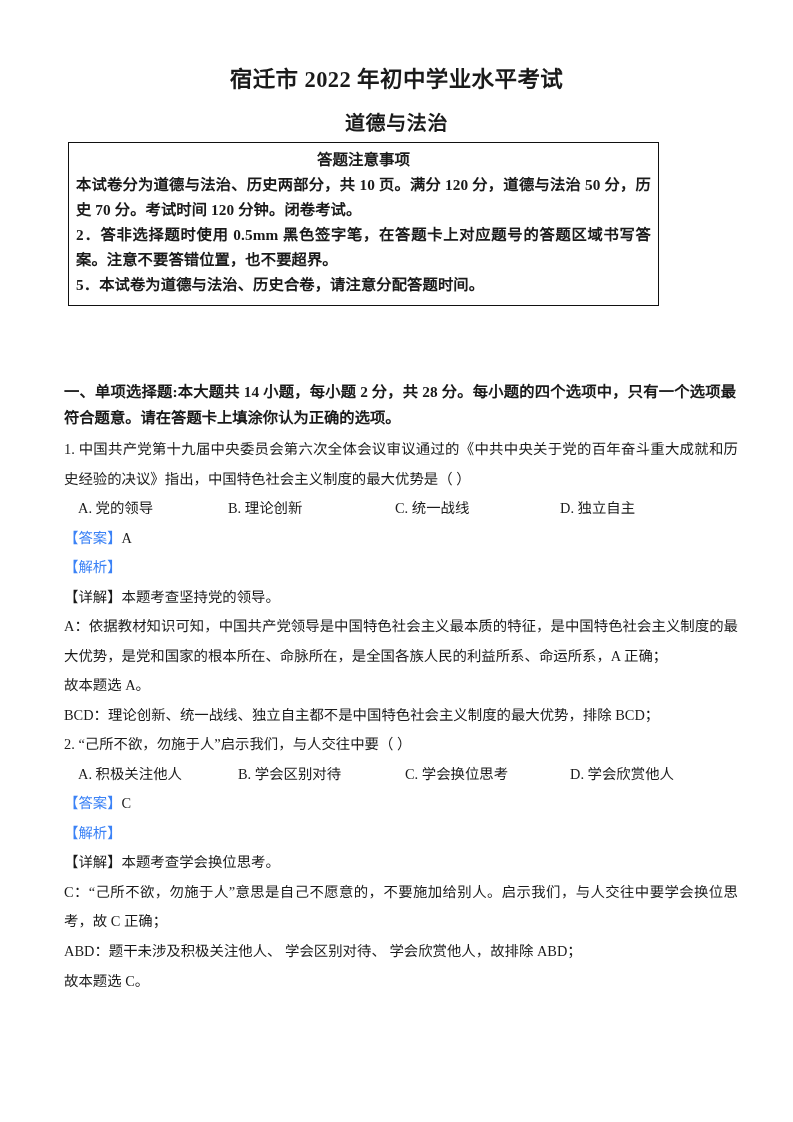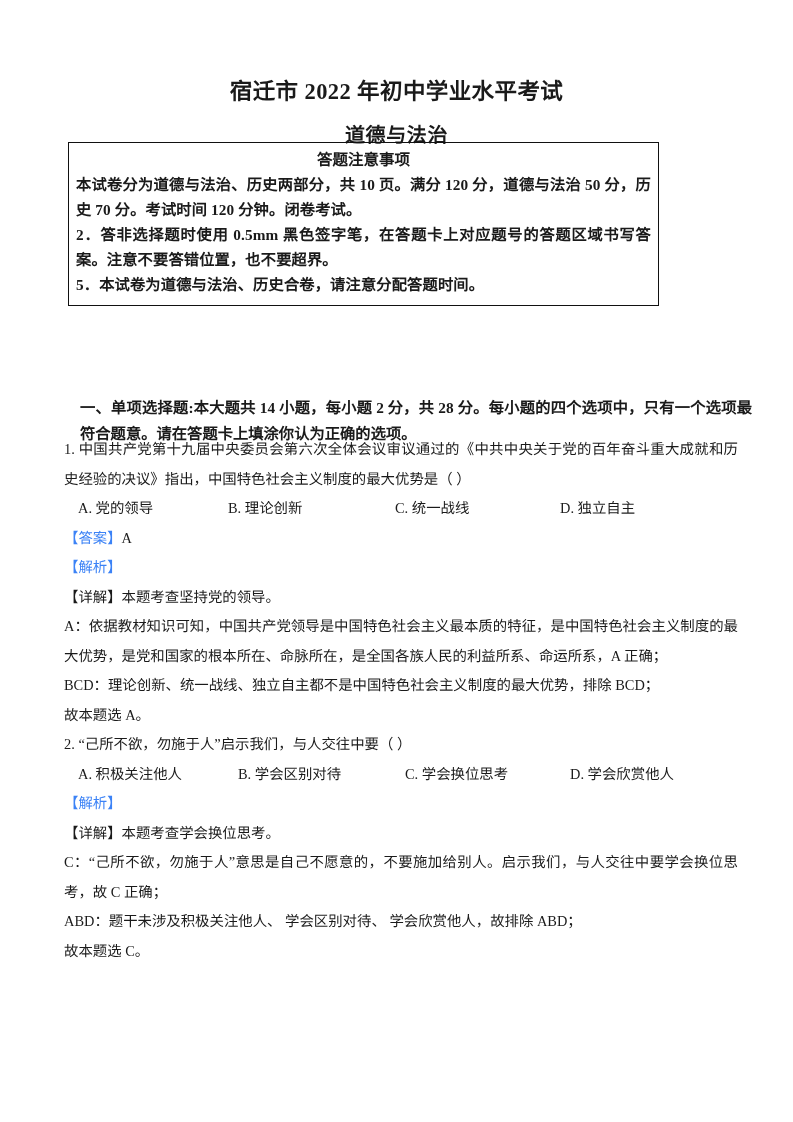--- a/index.html
+++ b/index.html
@@ -14,21 +14,21 @@
     font-family: "Liberation Serif", "DejaVu Serif", serif;
     color: #1a1a1a;
     -webkit-font-smoothing: antialiased;
     overflow: hidden;
   }
   .page {
     position: relative;
     width: 793px;
     height: 1122px;
     box-sizing: border-box;
-    padding: 12px;
+    padding: 0;
   }
 
   
   .doc-title {
     text-align: center;
     font-weight: bold;
     font-size: 22.5px;
     letter-spacing: 0.4px;
     margin: 0;
     padding-top: 66px;
@@ -73,21 +73,21 @@
 
   
   .section-heading {
     position: absolute;
     left: 64px;
     top: 379px;
     width: 672px;
     font-weight: bold;
     font-size: 15.3px;
     line-height: 1.72;
-    margin: 16px;
+    margin: 0;
     text-align: justify;
     text-justify: inter-ideograph;
   }
 
   
   .content {
     position: absolute;
     left: 64px;
     top: 435px;
     width: 674px;
@@ -152,32 +152,33 @@
       <div class="q-options">
         <span class="opt" style="left:14px;">A. 党的领导</span>
         <span class="opt" style="left:164px;">B. 理论创新</span>
         <span class="opt" style="left:331px;">C. 统一战线</span>
         <span class="opt" style="left:496px;">D. 独立自主</span>
       </div>
       <p class="ans-line"><span class="tag-blue">【答案】</span><span>A</span></p>
       <p class="exp-line"><span class="tag-blue">【解析】</span></p>
       <p class="para"><span class="tag-black">【详解】</span><span>本题考查坚持党的领导。</span></p>
       <p class="para">A：依据教材知识可知，中国共产党领导是中国特色社会主义最本质的特征，是中国特色社会主义制度的最大优势，是党和国家的根本所在、命脉所在，是全国各族人民的利益所系、命运所系，A 正确；</p>
+      <p class="para">故本题选 A。</p>
       <p class="para">BCD：理论创新、统一战线、独立自主都不是中国特色社会主义制度的最大优势，排除 BCD；</p>
-      <p class="para">故本题选 A。</p>
     </div>
 
     <div class="q-block">
       <p class="q-stem">2. “己所不欲，勿施于人”启示我们，与人交往中要（      ）</p>
       <div class="q-options">
         <span class="opt" style="left:14px;">A. 积极关注他人</span>
         <span class="opt" style="left:174px;">B. 学会区别对待</span>
         <span class="opt" style="left:341px;">C. 学会换位思考</span>
         <span class="opt" style="left:506px;">D. 学会欣赏他人</span>
       </div>
+      <p class="ans-line"><span class="tag-blue">【答案】</span><span>C</span></p>
       <p class="exp-line"><span class="tag-blue">【解析】</span></p>
       <p class="para"><span class="tag-black">【详解】</span><span>本题考查学会换位思考。</span></p>
       <p class="para">C：“己所不欲，勿施于人”意思是自己不愿意的，不要施加给别人。启示我们，与人交往中要学会换位思考，故 C 正确；</p>
       <p class="para">ABD：题干未涉及积极关注他人、 学会区别对待、 学会欣赏他人，故排除 ABD；</p>
       <p class="para">故本题选 C。</p>
     </div>
 
   </div>
 </div>
 

